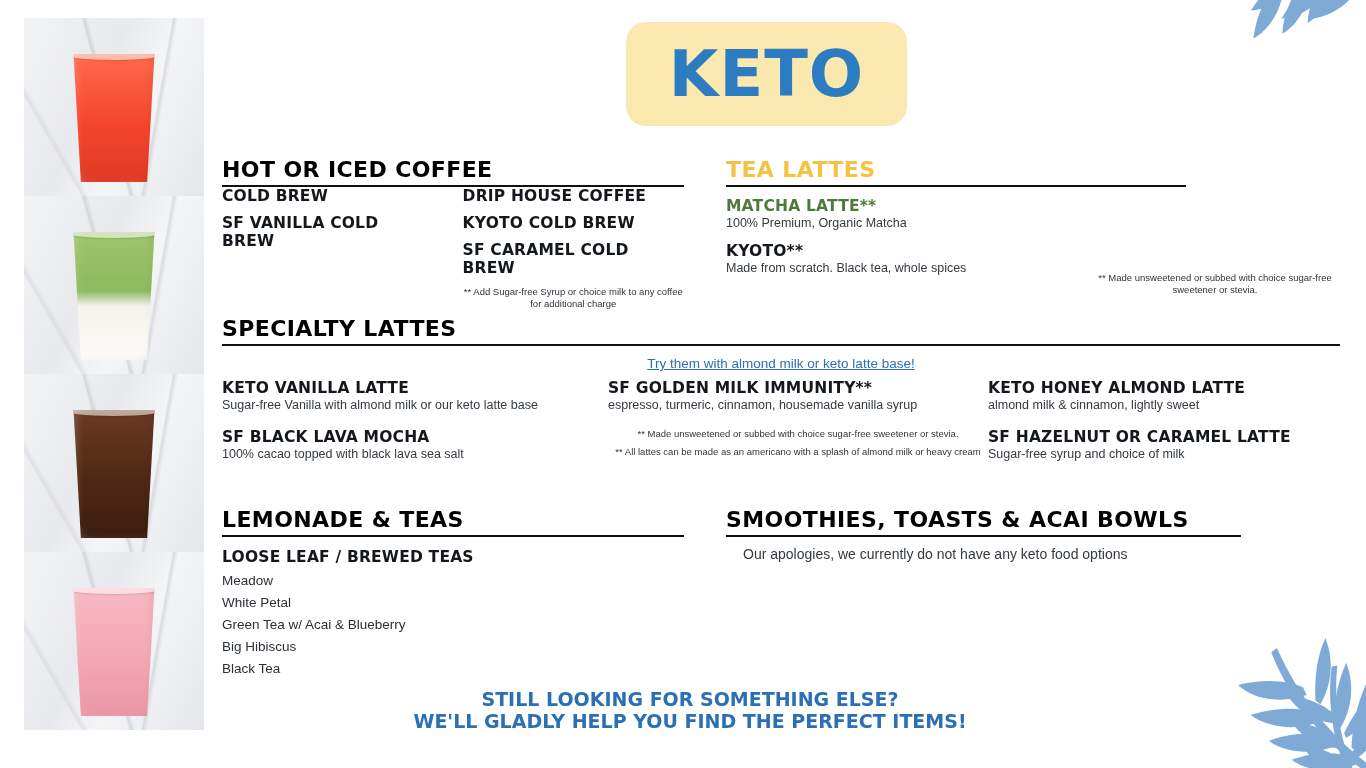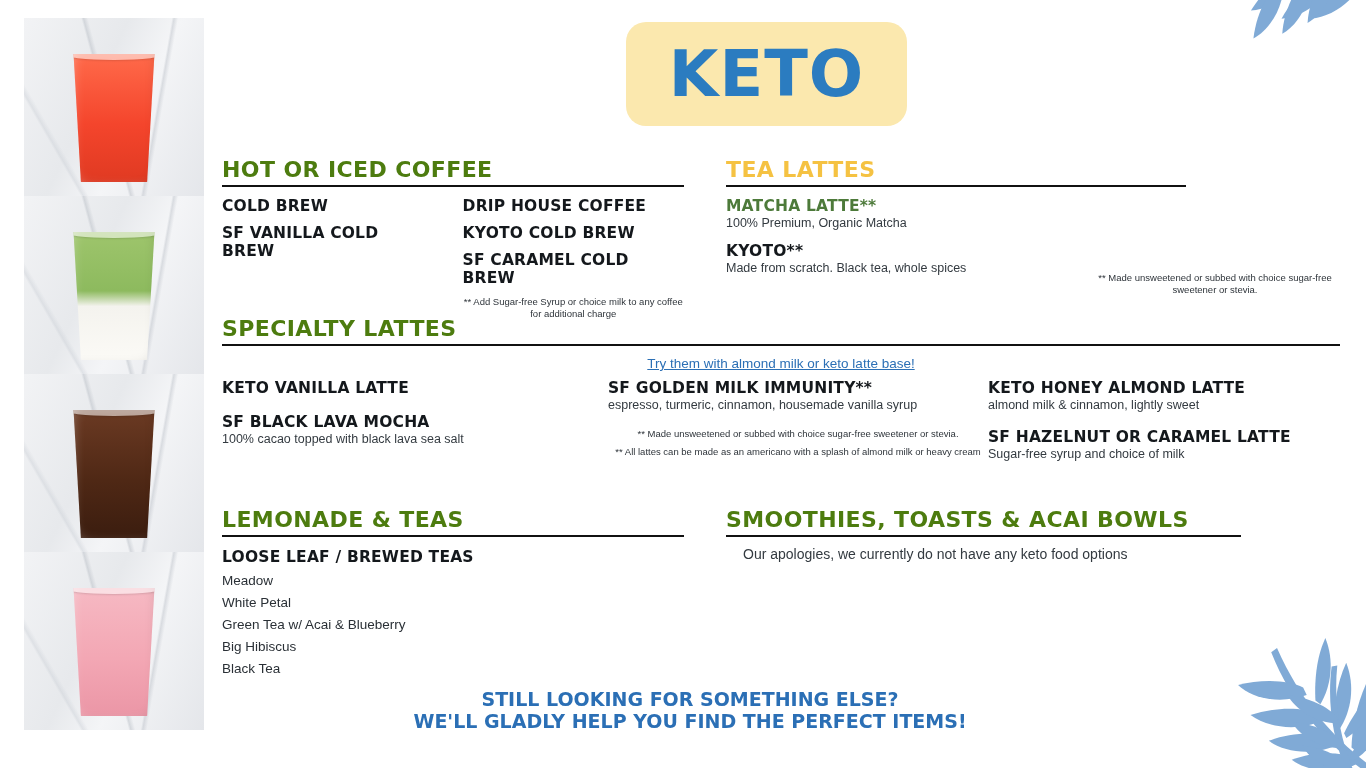--- a/index.html
+++ b/index.html
@@ -76,21 +76,21 @@
     font-family: "DejaVu Sans", sans-serif;
   }
 
   
   .palm { position: absolute; pointer-events: none; }
   .palm.tr { right: -10px; top: -30px; }
   .palm.br { right: 0px;   bottom: -18px; }
 
   
   .section-head {
-    color: #4d7c0f;
+    color: #000000;
     font-weight: 700;
     font-size: 22px;
     letter-spacing: .4px;
     font-family: "DejaVu Sans", sans-serif;
     padding-bottom: 3px;
     border-bottom: 2px solid #111;
     display: block;
   }
   .item-name {
     font-weight: 700;
@@ -108,21 +108,21 @@
     font-size: 9.5px;
     color: #2e343a;
     line-height: 1.25;
     text-align: center;
   }
 
   
   .blk { position: absolute; }
 
   #hot-coffee      { left: 222px; top: 157px; width: 462px; }
-  #hot-coffee .cols{ display: flex; gap: 28px; margin-top: 10px; }
+  #hot-coffee .cols{ display: flex; gap: 28px; }
   #hot-coffee .col1{ width: 240px; }
   #hot-coffee .col2{ width: 250px; }
   #hot-coffee .item-name { margin-bottom: 9px; }
 
   #tea-lattes      { left: 726px; top: 157px; width: 460px; }
   #tea-lattes .section-head { color: #f5c242; }
   #tea-lattes .matcha-name { color: #4d7a3a; }
 
   #tea-note { left: 1090px; top: 272px; width: 250px; }
 
@@ -266,20 +266,21 @@
 </div>
 <div class="blk fineprint" id="tea-note">** Made unsweetened or subbed with choice sugar-free sweetener or stevia.</div>
 
 <div class="blk" id="specialty">
   <span class="section-head">SPECIALTY LATTES</span>
   <div class="tryline">Try them with almond milk or keto latte base!</div>
   <div class="sp-cols">
     <div class="sp-c1">
       <div class="sp-item">
         <div class="item-name">KETO VANILLA LATTE</div>
+        <div class="item-desc">Sugar-free Vanilla with almond milk or our keto latte base</div>
       </div>
       <div class="sp-item">
         <div class="item-name">SF BLACK LAVA MOCHA</div>
         <div class="item-desc">100% cacao topped with black lava sea salt</div>
       </div>
     </div>
     <div class="sp-c2">
       <div class="sp-item">
         <div class="item-name">SF GOLDEN MILK IMMUNITY**</div>
         <div class="item-desc">espresso, turmeric, cinnamon, housemade vanilla syrup</div>

